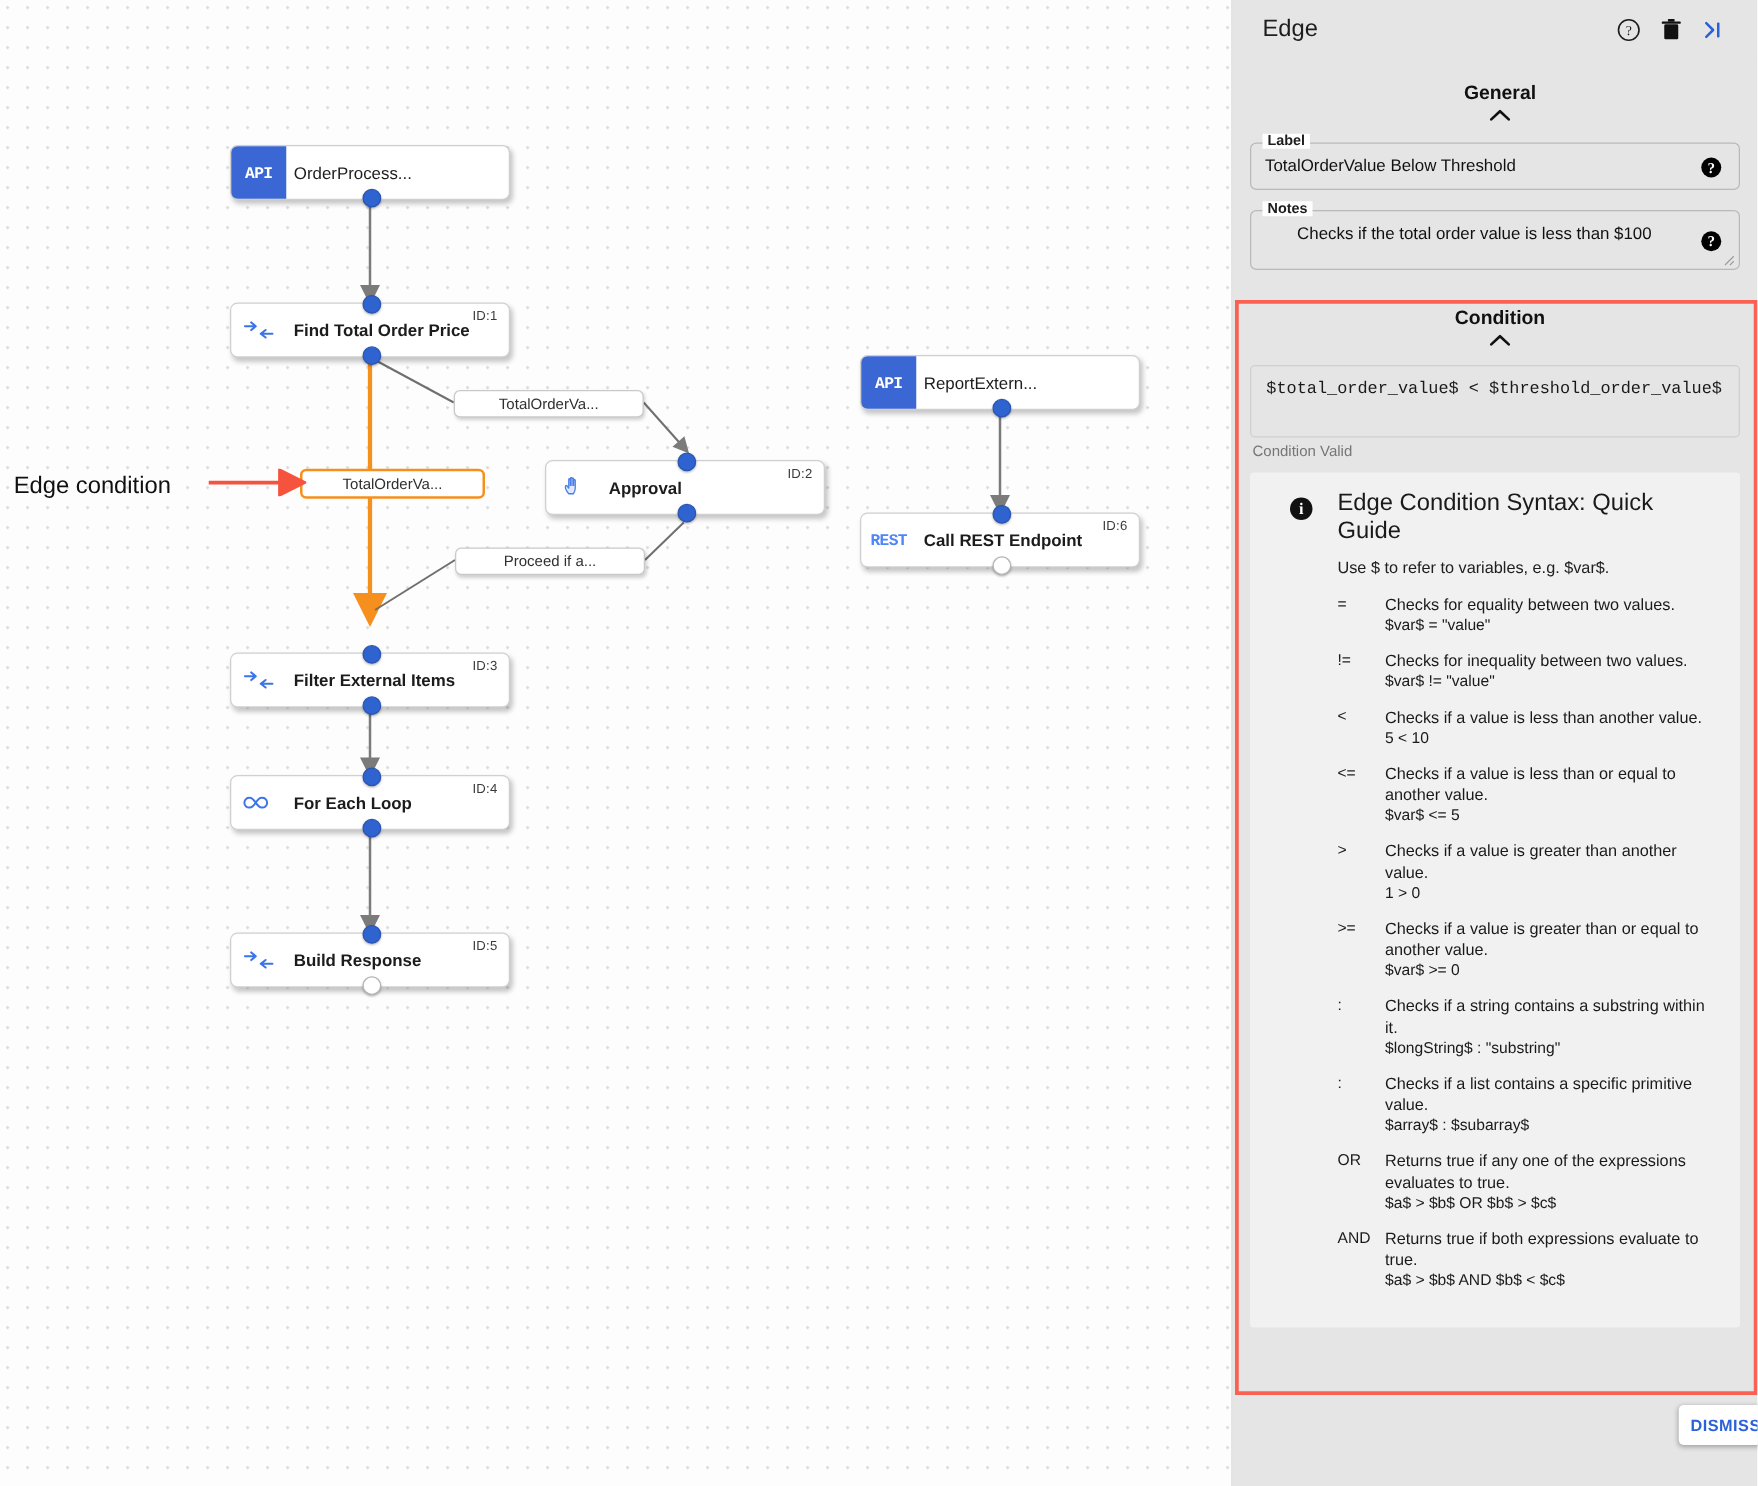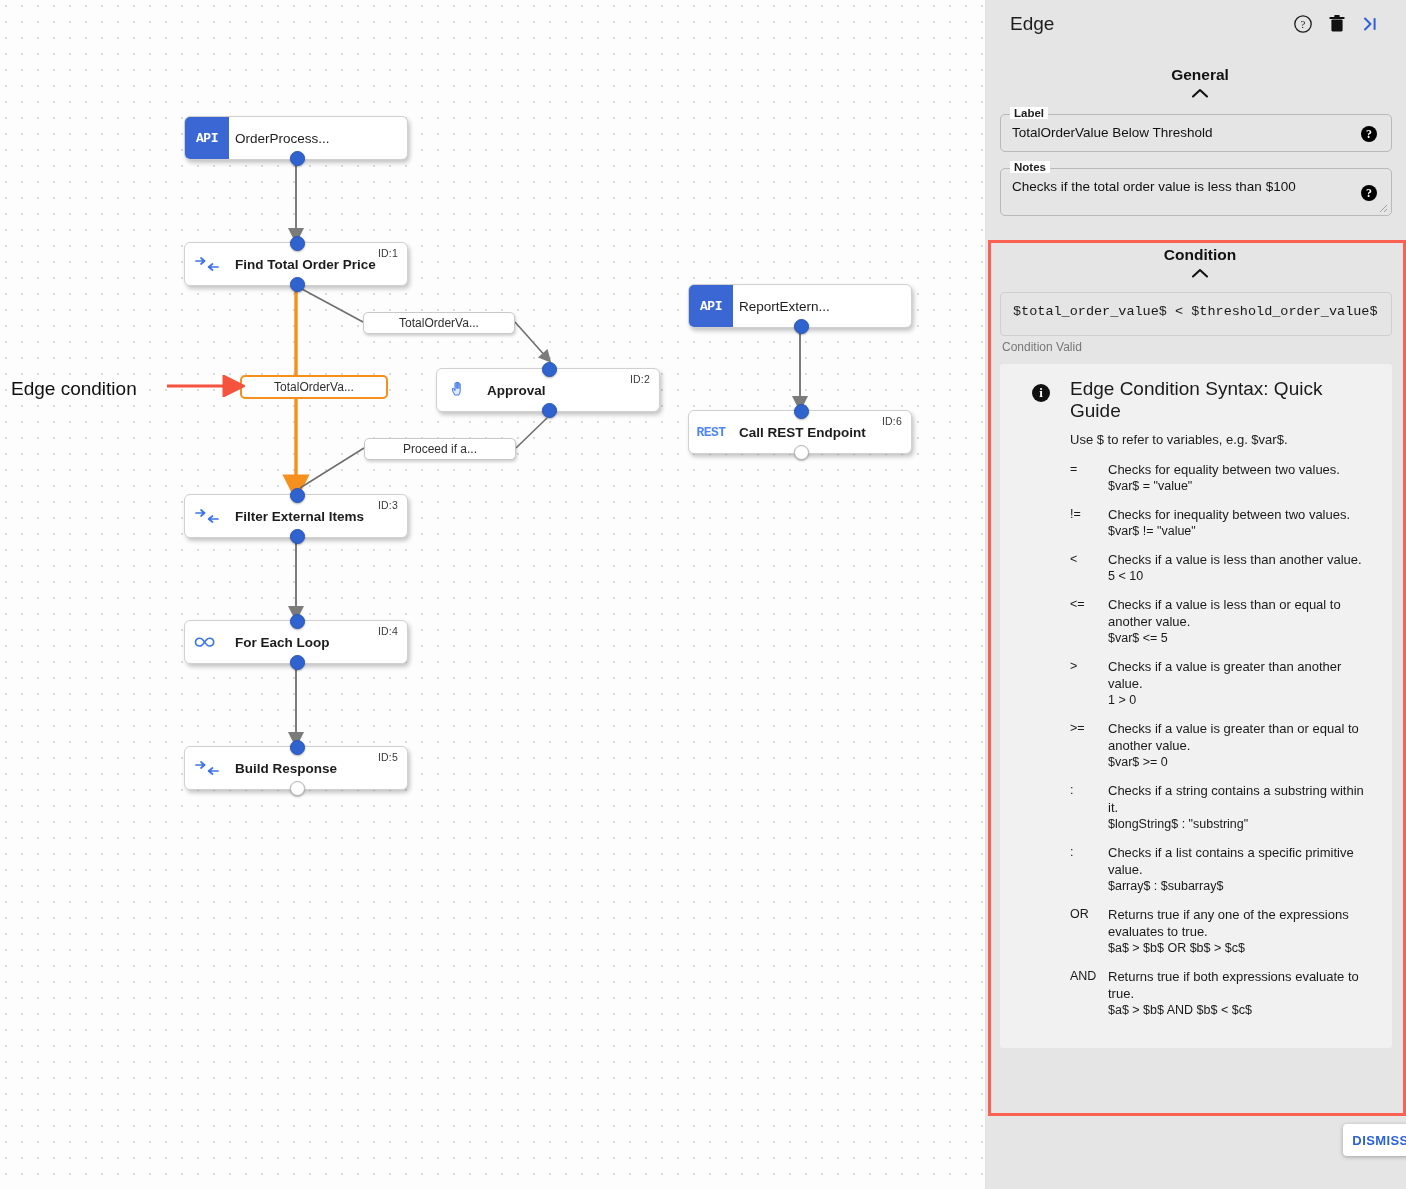--- a/index.html
+++ b/index.html
@@ -176,21 +176,21 @@
     width: 418px; height: 876px;
     border: 3px solid #fa6152;
     box-sizing: border-box;
     pointer-events: none;
   }
 
   .code-area {
     margin: 8px 14px 0 14px;
     border: 1px solid #cfcfcf;
     border-radius: 4px;
-    height: 44px;
+    height: 58px;
     padding: 11px 12px;
     box-sizing: border-box;
     font-family: "Liberation Mono", monospace;
     font-size: 13.5px;
     color: #1a1a1a;
   }
   .valid-txt {
     margin: 4px 0 0 16px;
     font-size: 12px;
     color: #777;
@@ -303,21 +303,21 @@
         <svg width="20" height="20" viewBox="0 0 20 20">
           <path d="M6,15 C4,12.5 3.3,10.5 3.3,9.3 C3.3,8.4 4.2,8.1 4.7,8.8 L6,10.5 L6,3.6 C6,2.8 7.3,2.8 7.3,3.6 L7.3,8.3 L7.3,2.8 C7.3,2 8.6,2 8.6,2.8 L8.6,8.3 L8.6,3.2 C8.6,2.4 9.9,2.4 9.9,3.2 L9.9,8.3 L9.9,4.4 C9.9,3.6 11.2,3.6 11.2,4.4 L11.2,10.4 C11.2,13 10.3,14.2 9.7,15 Z" fill="#dfe9fb" stroke="#4a7fe8" stroke-width="1.05" stroke-linejoin="round"></path>
         </svg>
       </div>
       <div class="ttl">Approval</div>
       <div class="idtag">ID:2</div>
       <div class="port" style="left:105px; top:-7px;"></div>
       <div class="port" style="left:105px; bottom:-7px;"></div>
     </div>
 
-    <div class="node step" style="left:184px; top:494px; width:224px;">
+    <div class="node step" style="left:184px; top:522px; width:224px;">
       <div class="ico">
         <svg width="24" height="16" viewBox="0 0 24 16">
           <path d="M1,5 L9,5 M6,2 L9.6,5 L6,8" stroke="#3b74e8" stroke-width="1.7" fill="none" stroke-linecap="round" stroke-linejoin="round"></path>
           <path d="M23,11 L14,11 M17.5,8 L13.6,11 L17.5,14" stroke="#3b74e8" stroke-width="1.7" fill="none" stroke-linecap="round" stroke-linejoin="round"></path>
         </svg>
       </div>
       <div class="ttl">Filter External Items</div>
       <div class="idtag">ID:3</div>
       <div class="port" style="left:105px; top:-7px;"></div>
       <div class="port" style="left:105px; bottom:-7px;"></div>
@@ -420,21 +420,21 @@
         </svg>
       </div>
     </div>
 
     <div class="field" style="height:38px;">
       <span class="lgl">Label</span>
       <div class="val">TotalOrderValue Below Threshold</div>
       <div class="helpdot" style="top:11px;">?</div>
     </div>
 
-    <div class="field" style="height:48px; margin-top:16px;">
+    <div class="field" style="height:48px; margin-top:16px;text-align:center;">
       <span class="lgl">Notes</span>
       <div class="val">Checks if the total order value is less than $100</div>
       <div class="helpdot" style="top:16px;">?</div>
       <svg class="resize-grip" viewBox="0 0 9 9">
         <path d="M8,1 L1,8 M8,5 L5,8" stroke="#9a9a9a" stroke-width="0.9"></path>
       </svg>
     </div>
 
     <div class="section-hdr" style="margin-top:30px;">
       <div class="st">Condition</div>

